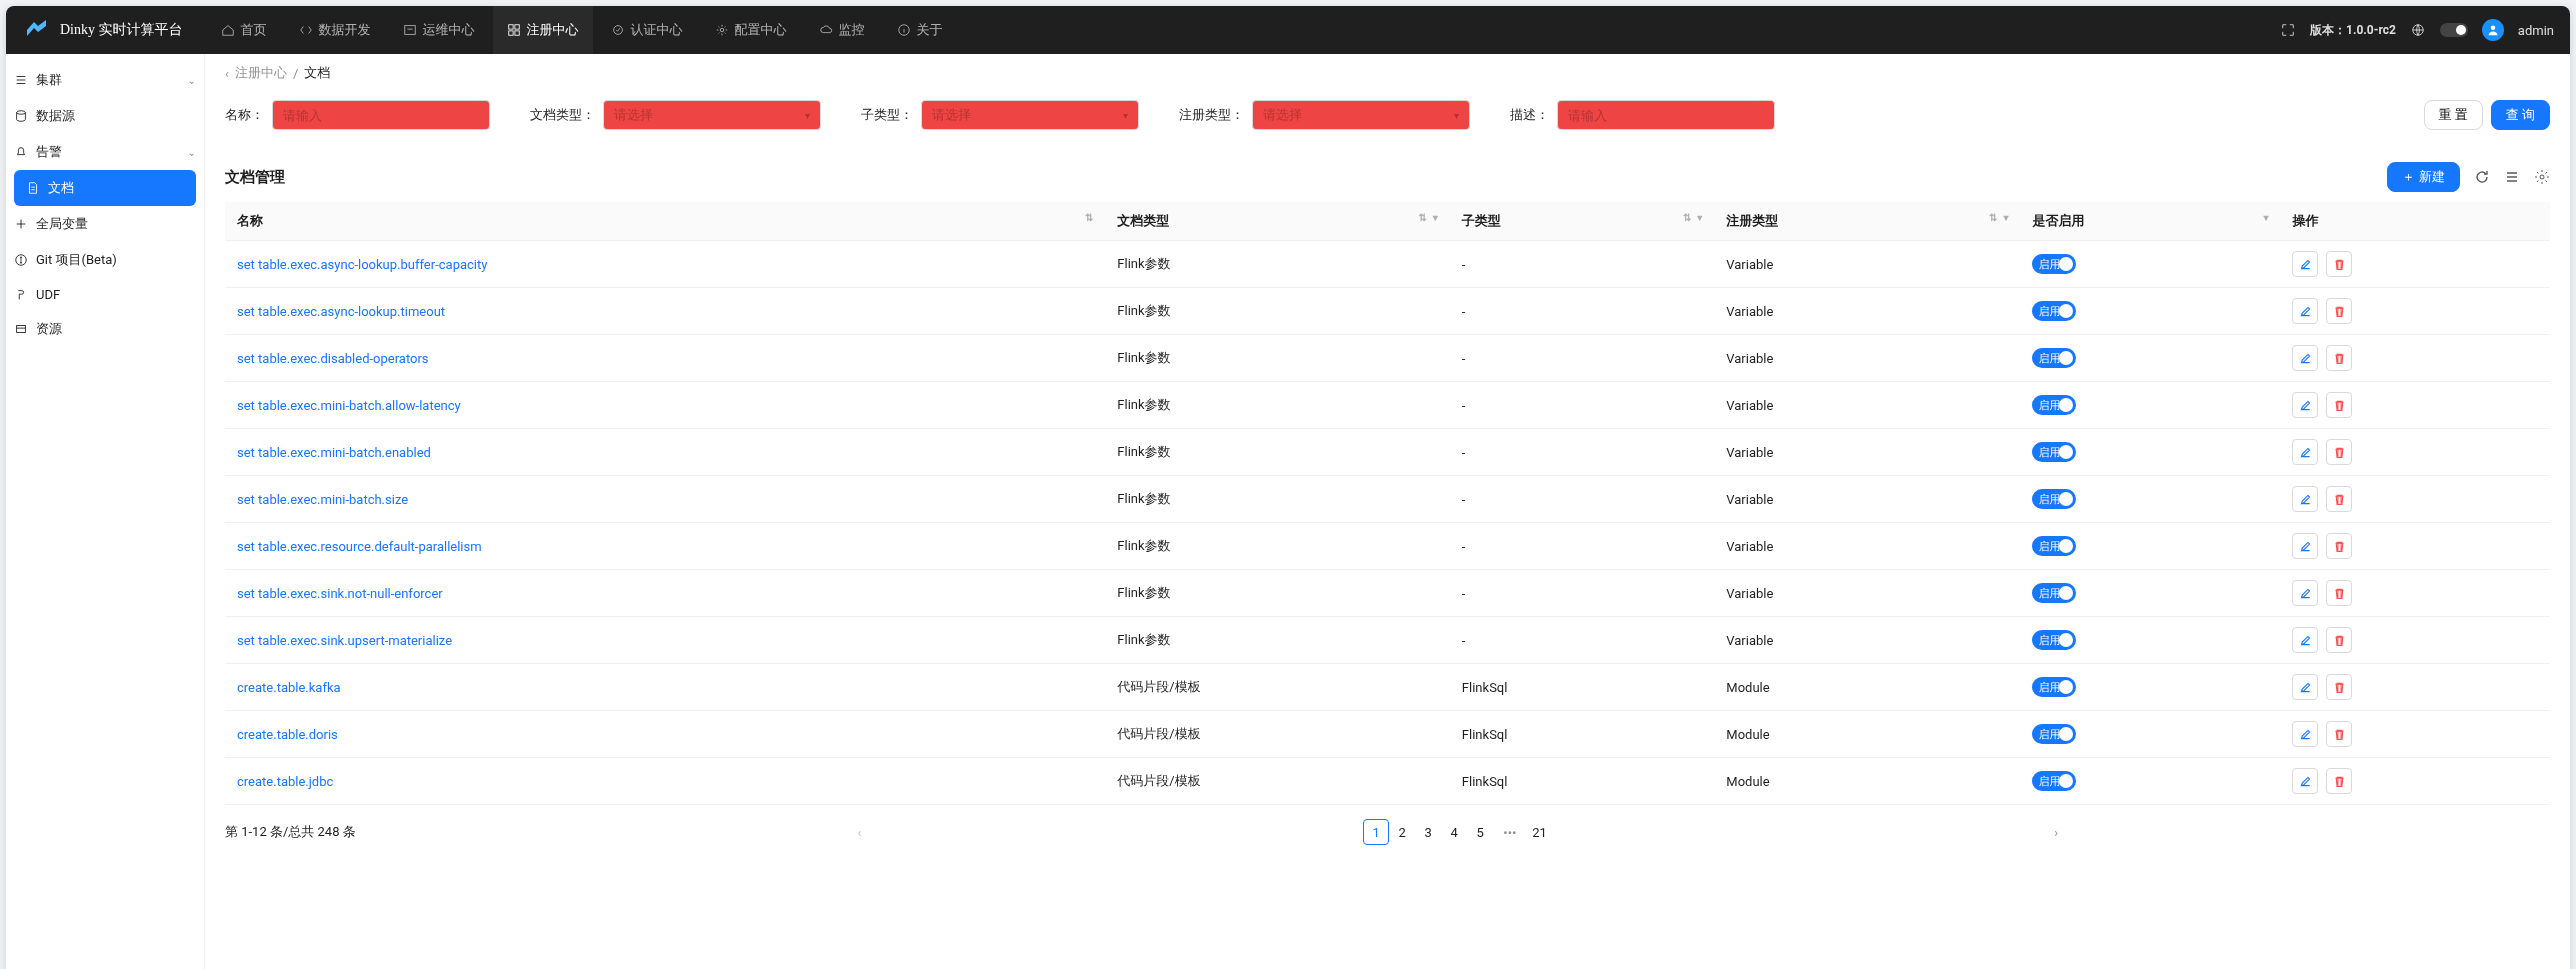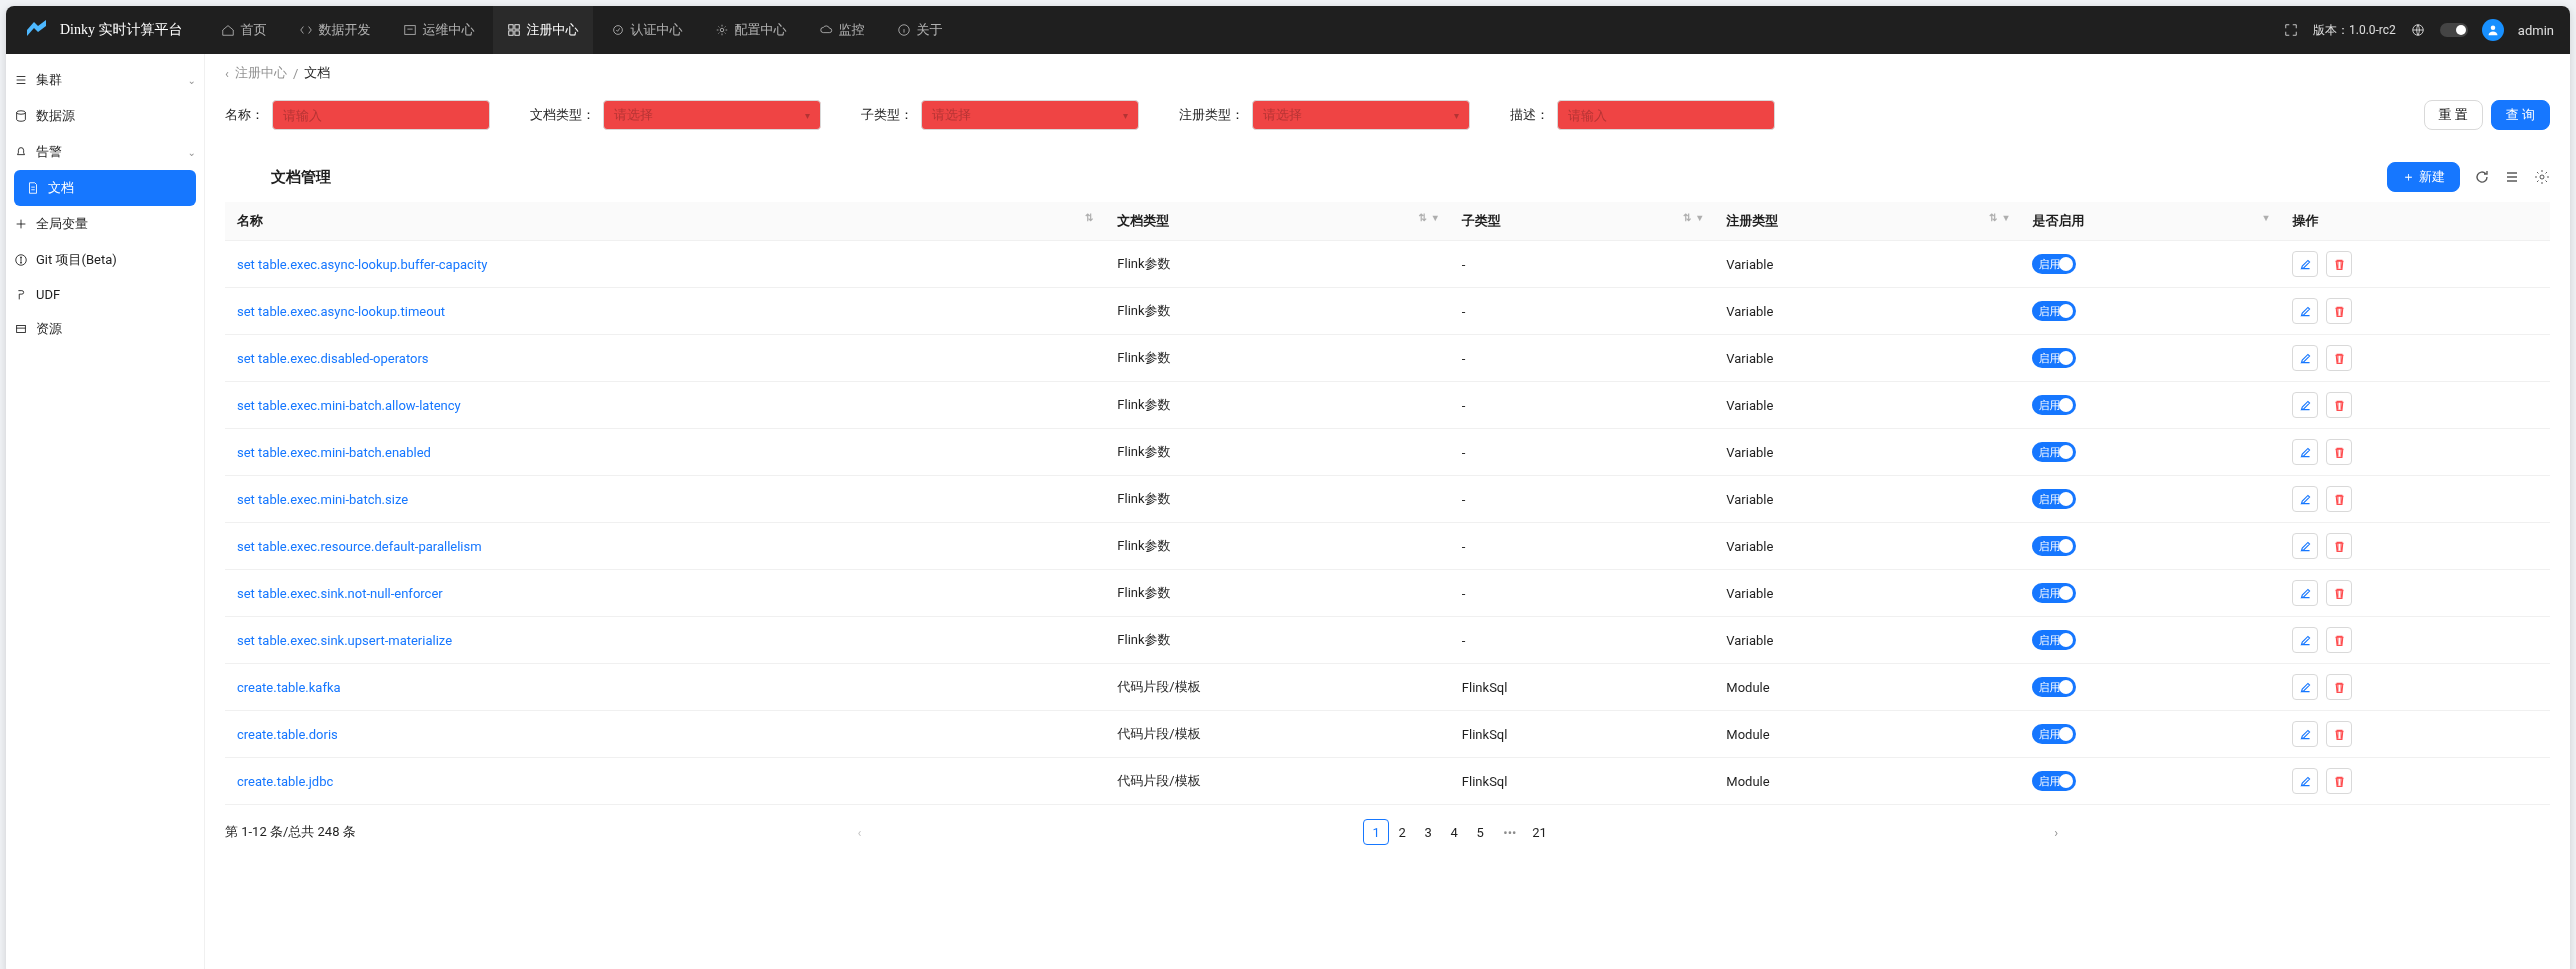--- a/index.html
+++ b/index.html
@@ -7,21 +7,21 @@
 .app { display: flex; flex-direction: column; height: 100vh; background: #fff; border-radius: 8px; overflow: hidden; margin: 6px; box-shadow: 0 2px 8px rgba(0,0,0,0.15); }
 .topbar { background: #1f1f1f; color: #fff; height: 48px; display: flex; align-items: center; padding: 0 16px; font-size: 13px; }
 .logo { width: 28px; height: 28px; margin-right: 10px; display: flex; align-items: center; justify-content: center; }
 .logo svg { width: 24px; height: 24px; }
 .brand { color: #fff; margin-right: 24px; font-size: 14px; font-family: Liberation Serif, serif; }
 .nav { display: flex; gap: 4px; flex: 1; }
 .nav-item { display: flex; align-items: center; gap: 6px; padding: 0 14px; height: 48px; color: rgba(255,255,255,0.65); cursor: pointer; }
 .nav-item.active { background: #2a2a2a; color: #fff; }
 .nav-icon { width: 14px; height: 14px; display: inline-flex; }
 .topbar-right { display: flex; align-items: center; gap: 14px; color: rgba(255,255,255,0.85); }
-.topbar-right .ver { font-size: 12px; }
+.topbar-right .ver { font-size: 12px; font-weight: bold; }
 .icon-btn { width: 16px; height: 16px; cursor: pointer; display: inline-flex; align-items: center; justify-content: center; color: rgba(255,255,255,0.85); }
 .toggle-pill { width: 28px; height: 14px; background: #444; border-radius: 7px; position: relative; }
 .toggle-pill::after { content: ''; width: 10px; height: 10px; background: #fff; border-radius: 50%; position: absolute; top: 2px; right: 2px; }
 .avatar { width: 22px; height: 22px; border-radius: 50%; background: #1890ff; display: flex; align-items: center; justify-content: center; color: #fff; font-size: 11px; }
 .body { display: flex; flex: 1; overflow: hidden; }
 .sidebar { width: 199px; background: #fff; border-right: 1px solid #f0f0f0; padding: 8px 0; }
 .side-item { display: flex; align-items: center; gap: 8px; padding: 9px 8px; color: rgba(0,0,0,0.88); cursor: pointer; font-size: 13px; }
 .side-item.active { background: #1677ff; color: #fff; border-radius: 6px; margin: 0 8px; padding: 9px 12px; }
 .side-item .chev { margin-left: auto; font-size: 10px; color: rgba(0,0,0,0.45); }
 .side-icon { width: 14px; height: 14px; display: inline-flex; align-items: center; justify-content: center; color: inherit; }
@@ -31,21 +31,21 @@
 .filters { display: flex; align-items: flex-end; gap: 40px; padding: 8px 20px 20px; flex-wrap: wrap; }
 .filter-group { display: flex; align-items: center; gap: 8px; }
 .filter-label { color: rgba(0,0,0,0.88); font-size: 13px; }
 .input, .select { height: 30px; border: 1px solid #d9d9d9; border-radius: 4px; padding: 0 10px; font-size: 13px; min-width: 218px; background: #ef4444; color: rgba(0,0,0,0.88); display: flex; align-items: center; justify-content: space-between; }
 .input::placeholder, .select .ph { color: rgba(0,0,0,0.25); }
 .select .caret { color: rgba(0,0,0,0.25); font-size: 10px; }
 .filter-actions { margin-left: auto; display: flex; gap: 8px; }
 .btn { height: 30px; padding: 0 14px; border-radius: 8px; border: 1px solid #d9d9d9; background: #fff; cursor: pointer; font-size: 13px; display: inline-flex; align-items: center; gap: 4px; }
 .btn-primary { background: #1677ff; border-color: #1677ff; color: #fff; }
 .section-head { display: flex; align-items: center; padding: 12px 20px 10px; }
-.section-title { font-size: 15px; font-weight: 600; color: rgba(0,0,0,0.88); margin-left: 46px; }
+.section-title { font-size: 15px; font-weight: 600; color: rgba(0,0,0,0.88); }
 .section-actions { margin-left: auto; display: flex; align-items: center; gap: 14px; }
 .table-wrap { padding: 0 20px 16px; }
 table { width: 100%; border-collapse: collapse; font-size: 13px; }
 thead th { text-align: left; font-weight: 600; color: rgba(0,0,0,0.88); background: #fafafa; padding: 10px 12px; border-bottom: 1px solid #f0f0f0; white-space: nowrap; }
 thead th .sorters { float: right; display: inline-flex; gap: 6px; color: rgba(0,0,0,0.3); font-size: 10px; }
 tbody td { padding: 10px 12px; border-bottom: 1px solid #f0f0f0; color: rgba(0,0,0,0.88); }
 .link { color: #1677ff; cursor: pointer; }
 .switch { width: 44px; height: 20px; background: #1677ff; border-radius: 10px; position: relative; display: inline-flex; align-items: center; cursor: pointer; }
 .switch .knob { width: 14px; height: 14px; background: #fff; border-radius: 50%; position: absolute; right: 3px; }
 .switch .lbl { color: #fff; font-size: 11px; margin-left: 6px; }

